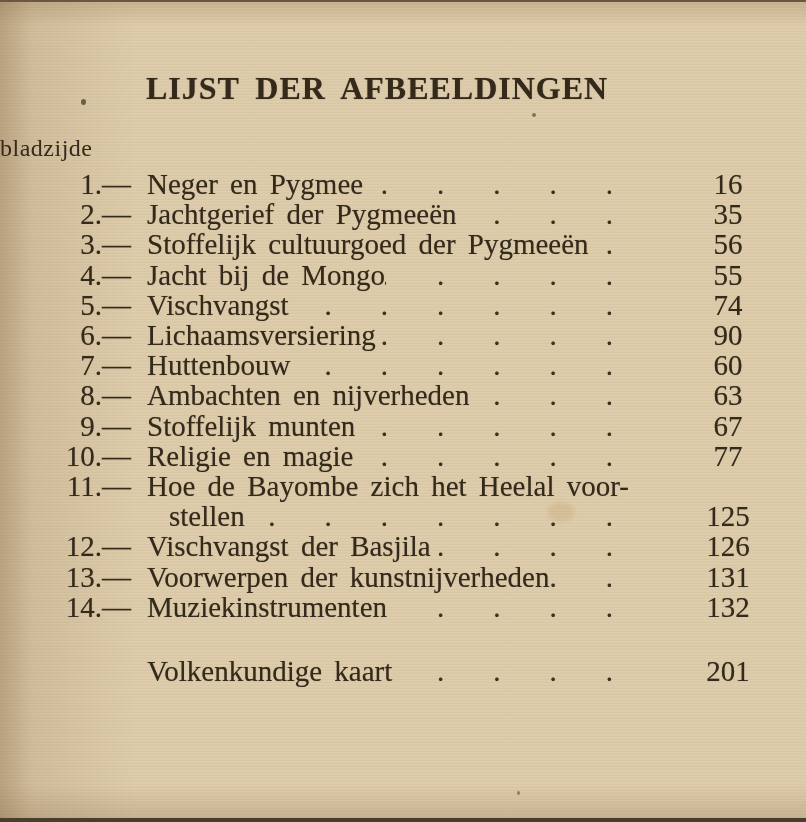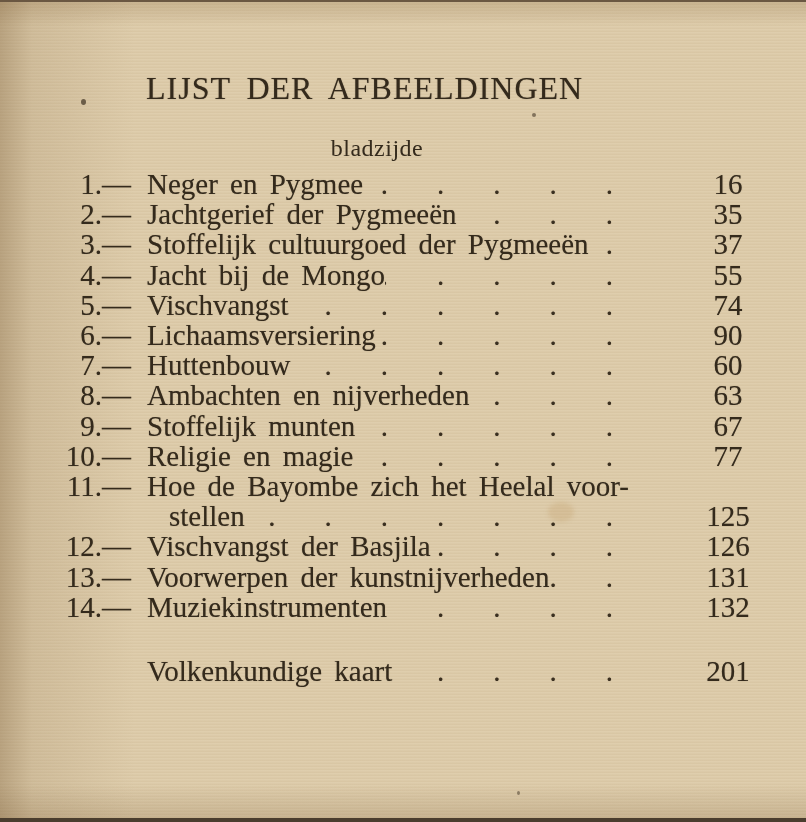--- a/index.html
+++ b/index.html
@@ -19,28 +19,28 @@
       linear-gradient(0deg, rgba(124,95,58,0.22) 0px, rgba(124,95,58,0.0) 34px),
       repeating-linear-gradient(180deg, rgba(255,255,255,0.05) 0 1px, rgba(120,90,50,0.04) 2px 3px),
       #ddcba9;
   }
   .title {
     margin: 68px 0 0 146px;
     font-size: 32px;
     line-height: 36px;
     letter-spacing: 1px;
     word-spacing: 7px;
-    font-weight: 400;
+    font-weight: 700;
     text-shadow: 0 0 1px rgba(52,42,28,0.55);
     white-space: nowrap;
   }
   .col-header {
     margin-top: 30px;
     padding-right: 52px;
-    text-align: center;
+    text-align: left;
     font-size: 24px;
     line-height: 24px;
     letter-spacing: 0.5px;
   }
   .list { margin-top: 9px; }
   .row {
     display: flex;
     align-items: baseline;
     line-height: 30.2px;
     font-size: 29px;
@@ -108,21 +108,21 @@
       <span class="num">2.—</span>
       <span class="label">Jachtgerief der Pygmeeën</span>
       <span class="dots" aria-hidden="true">................</span>
       <span class="pagenum">35</span>
     </div>
 
     <div class="row">
       <span class="num">3.—</span>
       <span class="label">Stoffelijk cultuurgoed der Pygmeeën</span>
       <span class="dots" aria-hidden="true">................</span>
-      <span class="pagenum">37</span>
+      <span class="pagenum">56</span>
     </div>
 
     <div class="row">
       <span class="num">4.—</span>
       <span class="label">Jacht bij de Mongo</span>
       <span class="dots" aria-hidden="true">................</span>
       <span class="pagenum">55</span>
     </div>
 
     <div class="row">

